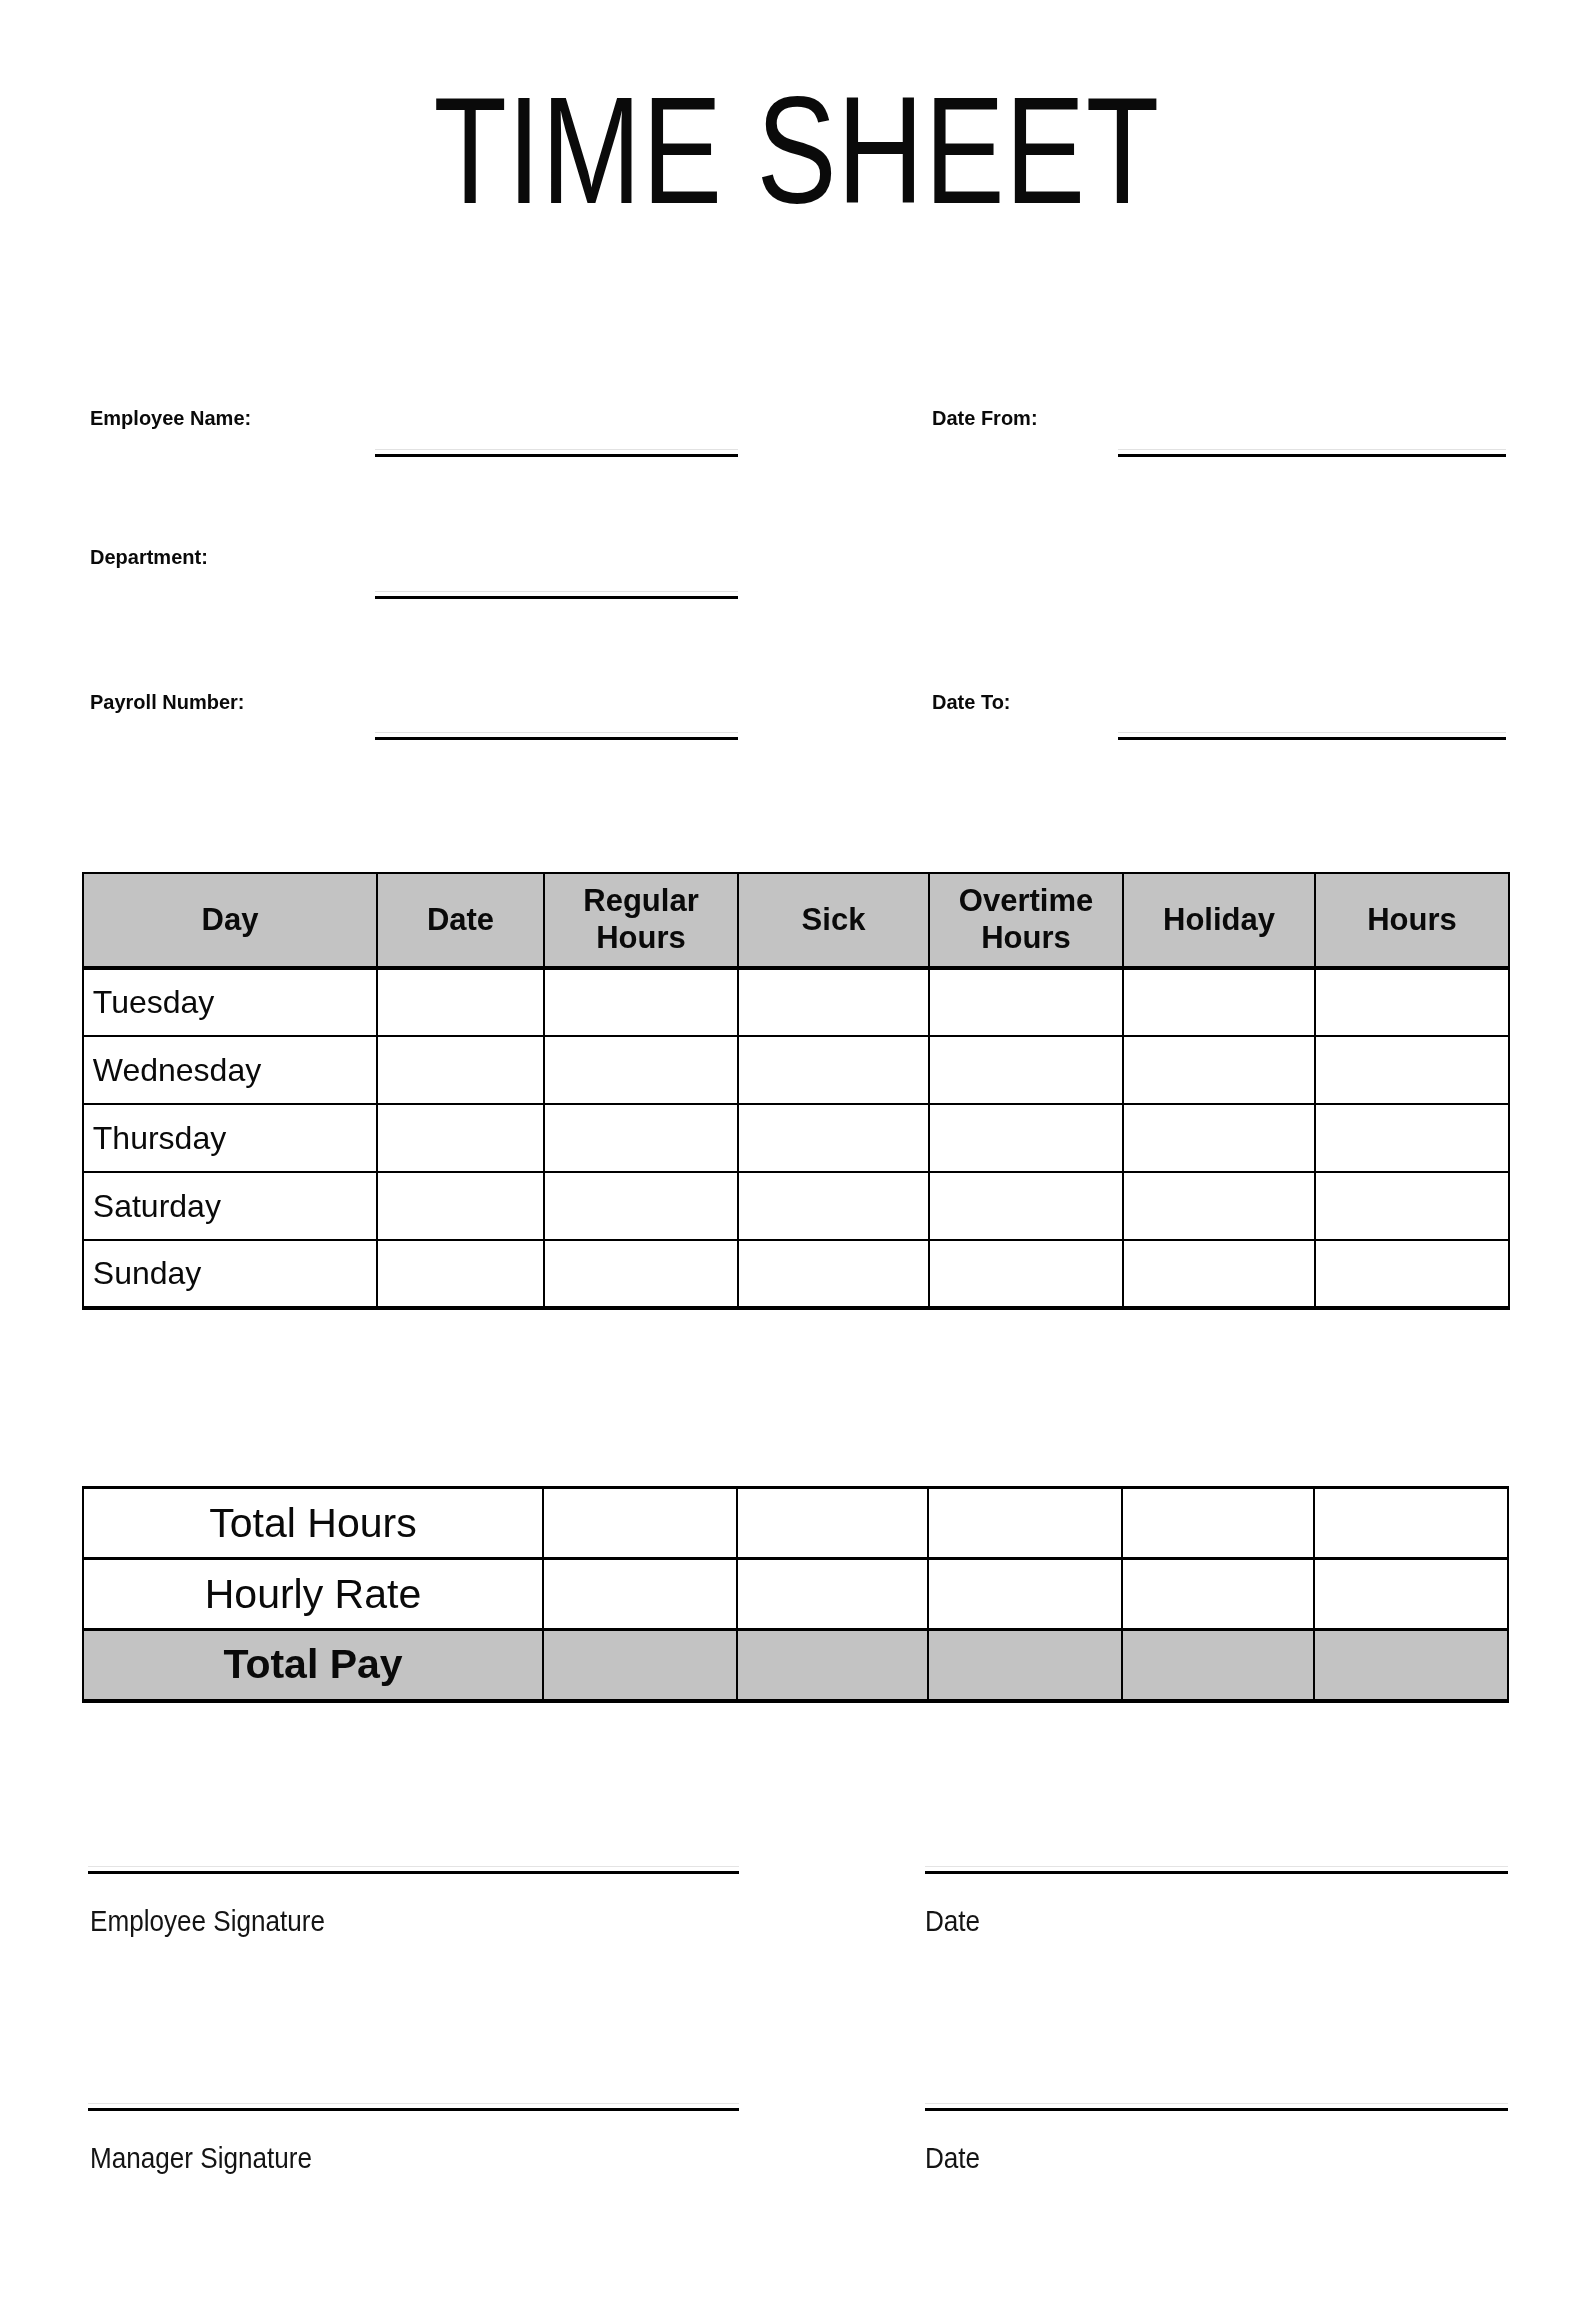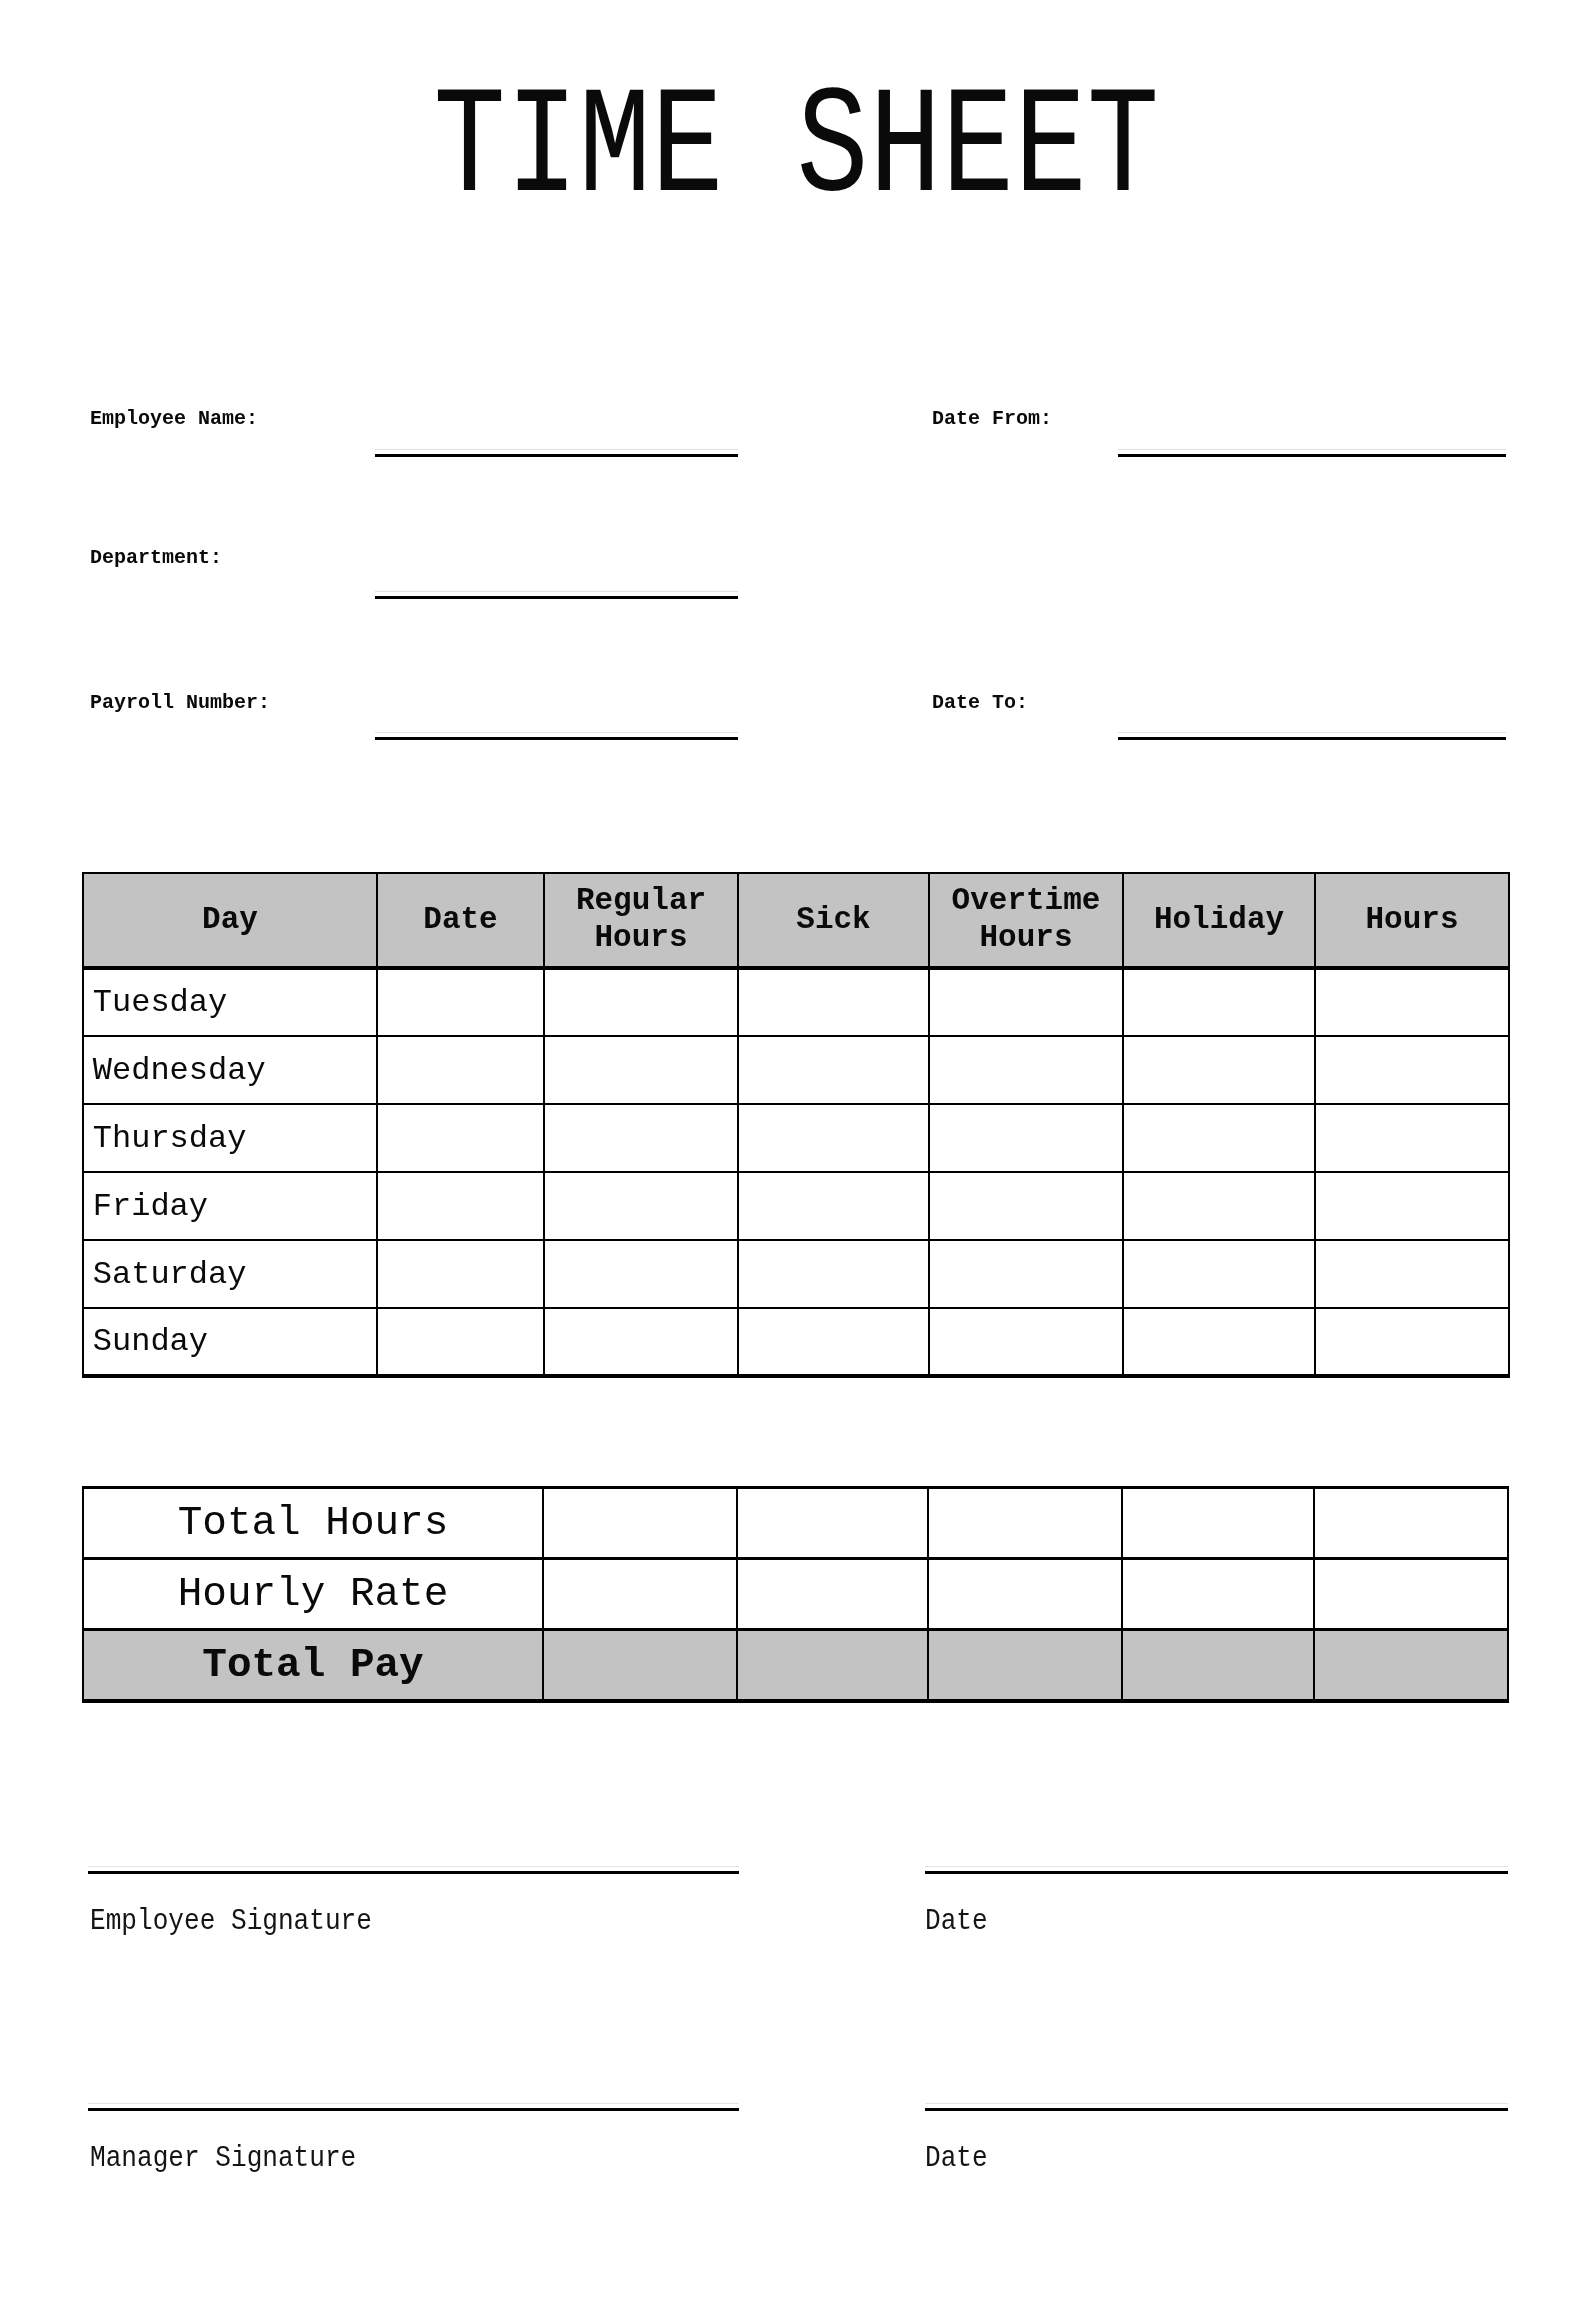--- a/index.html
+++ b/index.html
@@ -6,21 +6,21 @@
     --border: #000000;
     --header-bg: #c3c3c3;
     --ink: #0a0a0a;
   }
   html,body{margin:0;padding:0;background:#ffffff;}
   .page{
     position:relative;
     width:1593px;
     height:2307px;
     background:#ffffff;
-    font-family:Liberation Mono, monospace;
+    font-family:Liberation Sans, sans-serif;
     color:var(--ink);
     overflow:hidden;
   }
   
   .title-wrap{
     position:absolute; top:73px; left:0; width:100%;
     text-align:center; line-height:1;
   }
   .title-wrap h1{
     display:inline-block; margin:0;
@@ -163,29 +163,20 @@
       <tr>
         <td class="day-name">Thursday</td>
         <td></td>
           <td></td>
         <td></td>
           <td></td>
         <td></td>
           <td></td>
       </tr>
       <tr>
-        <td class="day-name">Friday</td>
-        <td></td>
-          <td></td>
-        <td></td>
-          <td></td>
-        <td></td>
-          <td></td>
-      </tr>
-      <tr>
         <td class="day-name">Saturday</td>
         <td></td>
           <td></td>
         <td></td>
           <td></td>
         <td></td>
           <td></td>
       </tr>
       <tr>
         <td class="day-name">Sunday</td>

